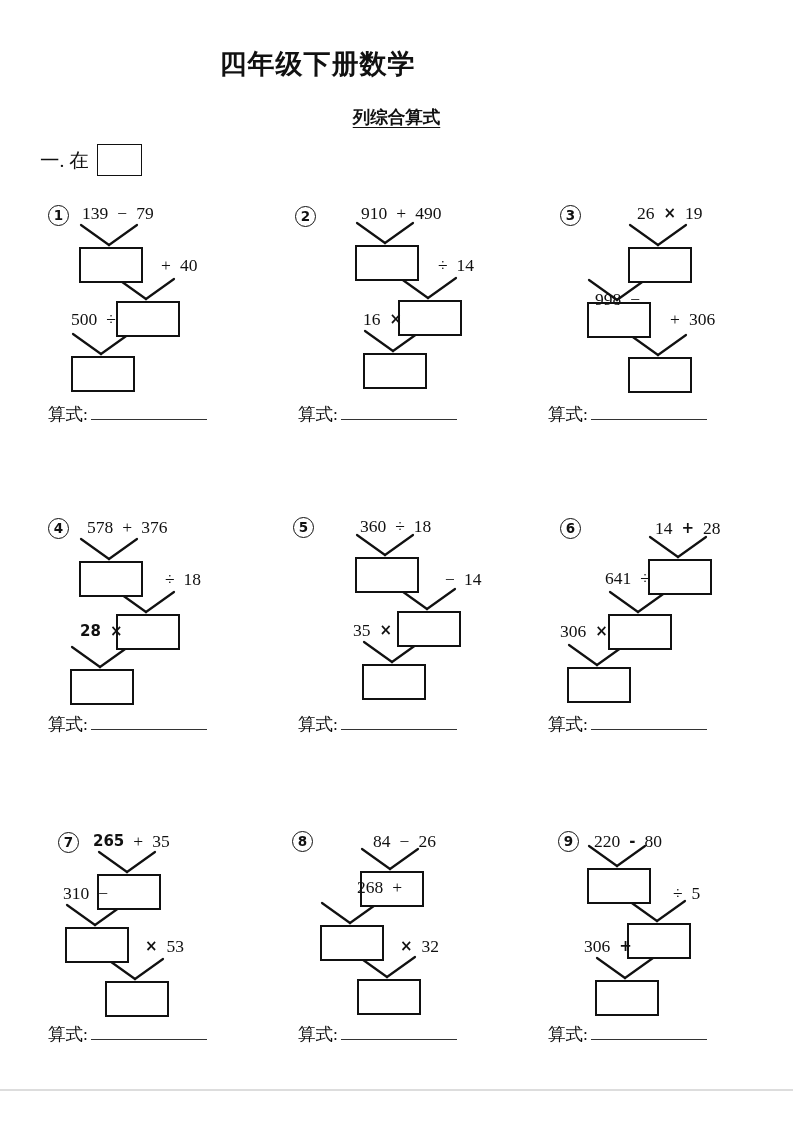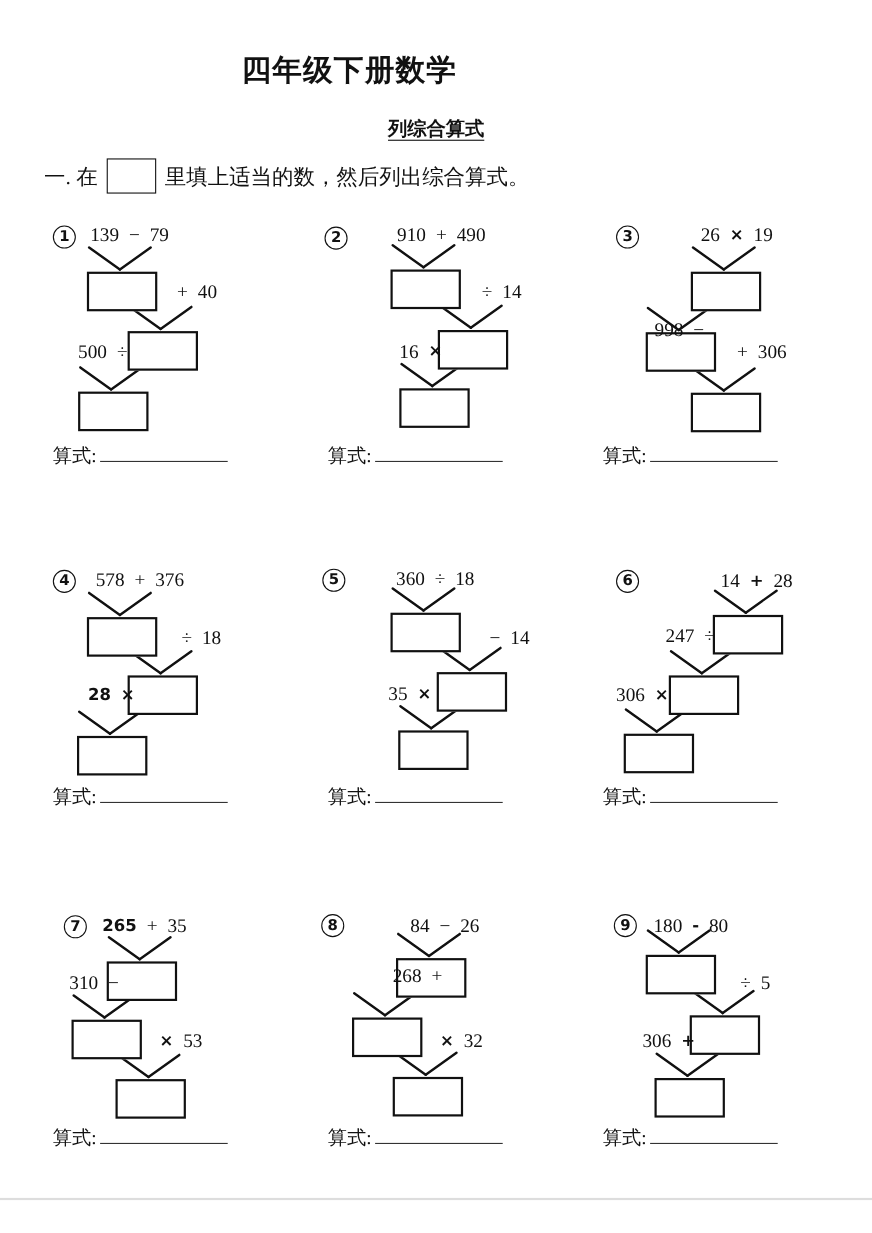--- a/index.html
+++ b/index.html
@@ -49,21 +49,20 @@
 </style>
 </head>
 <body>
 
 <div class="title">四年级下册数学</div>
 <div class="subtitle">列综合算式</div>
 
 <div class="instruction">
   <span>一. 在</span>
   <span class="inline-blank"></span>
-  <span>里填上适当的数，然后列出综合算式。</span>
 </div>
 
 <div id="problems">
     <div class="cell" style="left: 40px; top: 195px;">
       <svg width="252" height="205" class="lines">
         <line x1="41" y1="30" x2="69" y2="50" stroke="#111" stroke-width="2.2" stroke-linecap="round"></line>
         <line x1="97" y1="30" x2="69" y2="50" stroke="#111" stroke-width="2.2" stroke-linecap="round"></line>
         <line x1="78" y1="84" x2="106" y2="104" stroke="#111" stroke-width="2.2" stroke-linecap="round"></line>
         <line x1="134" y1="84" x2="106" y2="104" stroke="#111" stroke-width="2.2" stroke-linecap="round"></line>
         <line x1="33" y1="139" x2="61" y2="159" stroke="#111" stroke-width="2.2" stroke-linecap="round"></line>
@@ -157,21 +156,21 @@
         <line x1="70" y1="87" x2="98" y2="107" stroke="#111" stroke-width="2.2" stroke-linecap="round"></line>
         <line x1="126" y1="87" x2="98" y2="107" stroke="#111" stroke-width="2.2" stroke-linecap="round"></line>
         <line x1="29" y1="140" x2="57" y2="160" stroke="#111" stroke-width="2.2" stroke-linecap="round"></line>
         <line x1="85" y1="140" x2="57" y2="160" stroke="#111" stroke-width="2.2" stroke-linecap="round"></line>
       </svg>
       <span class="circle-num" style="left: 20px; top: 13px;">6</span>
       <div class="expr" style="left: 100px; top: 15px;"><span class="seg">14</span><span class="seg b">+</span><span class="seg">28</span></div>
       <div class="blank-box" style="left: 108px; top: 54px;"></div>
       <div class="blank-box" style="left: 68px; top: 109px;"></div>
       <div class="blank-box" style="left: 27px; top: 162px;"></div>
-      <div class="op" style="left: 50px; top: 65px;"><span class="seg">247</span><span class="seg">÷</span></div>
+      <div class="op" style="left: 50px; top: 65px;"><span class="seg">641</span><span class="seg">÷</span></div>
       <div class="op" style="left: 5px; top: 118px;"><span class="seg">306</span><span class="seg b">×</span></div>
       <div class="suanshi"><span>算式:</span><span class="wline"></span></div>
     </div>
     <div class="cell" style="left: 40px; top: 815px;">
       <svg width="252" height="205" class="lines">
         <line x1="59" y1="37" x2="87" y2="57" stroke="#111" stroke-width="2.2" stroke-linecap="round"></line>
         <line x1="115" y1="37" x2="87" y2="57" stroke="#111" stroke-width="2.2" stroke-linecap="round"></line>
         <line x1="27" y1="90" x2="55" y2="110" stroke="#111" stroke-width="2.2" stroke-linecap="round"></line>
         <line x1="83" y1="90" x2="55" y2="110" stroke="#111" stroke-width="2.2" stroke-linecap="round"></line>
         <line x1="67" y1="144" x2="95" y2="164" stroke="#111" stroke-width="2.2" stroke-linecap="round"></line>
@@ -207,21 +206,21 @@
     <div class="cell" style="left: 540px; top: 815px;">
       <svg width="252" height="205" class="lines">
         <line x1="49" y1="31" x2="77" y2="51" stroke="#111" stroke-width="2.2" stroke-linecap="round"></line>
         <line x1="105" y1="31" x2="77" y2="51" stroke="#111" stroke-width="2.2" stroke-linecap="round"></line>
         <line x1="89" y1="86" x2="117" y2="106" stroke="#111" stroke-width="2.2" stroke-linecap="round"></line>
         <line x1="145" y1="86" x2="117" y2="106" stroke="#111" stroke-width="2.2" stroke-linecap="round"></line>
         <line x1="57" y1="143" x2="85" y2="163" stroke="#111" stroke-width="2.2" stroke-linecap="round"></line>
         <line x1="113" y1="143" x2="85" y2="163" stroke="#111" stroke-width="2.2" stroke-linecap="round"></line>
       </svg>
       <span class="circle-num" style="left: 18px; top: 16px;">9</span>
-      <div class="expr" style="left: 39px; top: 18px;"><span class="seg">180</span><span class="seg b">-</span><span class="seg">80</span></div>
+      <div class="expr" style="left: 39px; top: 18px;"><span class="seg">220</span><span class="seg b">-</span><span class="seg">80</span></div>
       <div class="blank-box" style="left: 47px; top: 53px;"></div>
       <div class="blank-box" style="left: 87px; top: 108px;"></div>
       <div class="blank-box" style="left: 55px; top: 165px;"></div>
       <div class="op" style="left: 118px; top: 70px;"><span class="seg">÷</span><span class="seg">5</span></div>
       <div class="op" style="left: 29px; top: 123px;"><span class="seg">306</span><span class="seg b">+</span></div>
       <div class="suanshi"><span>算式:</span><span class="wline"></span></div>
     </div>
   </div>
 
 <div class="page-divider"></div>

